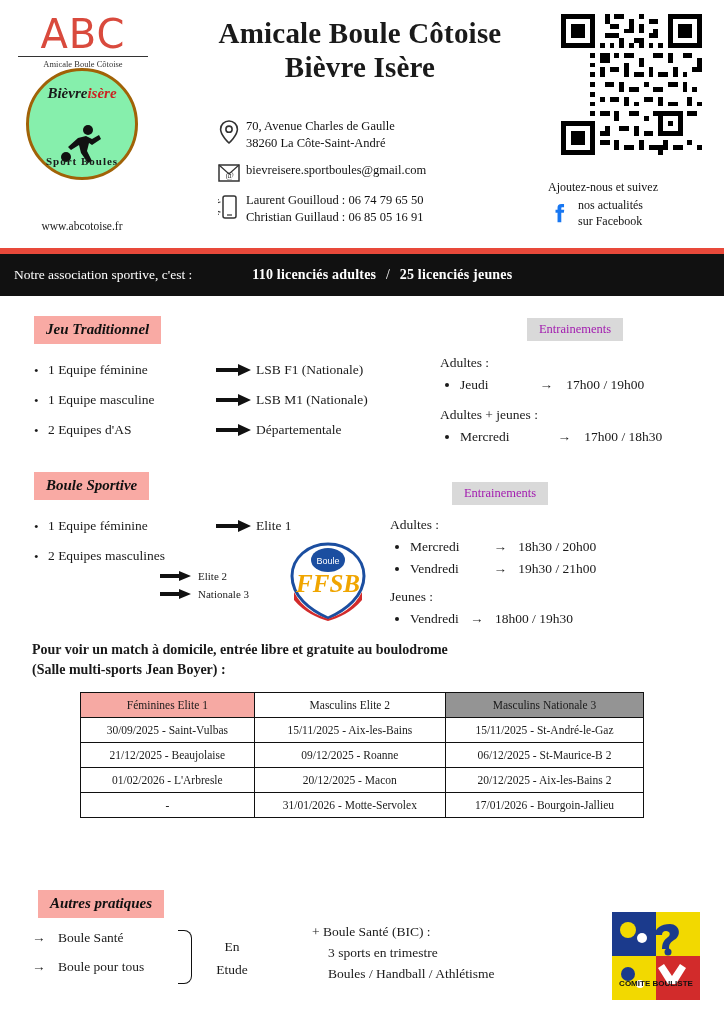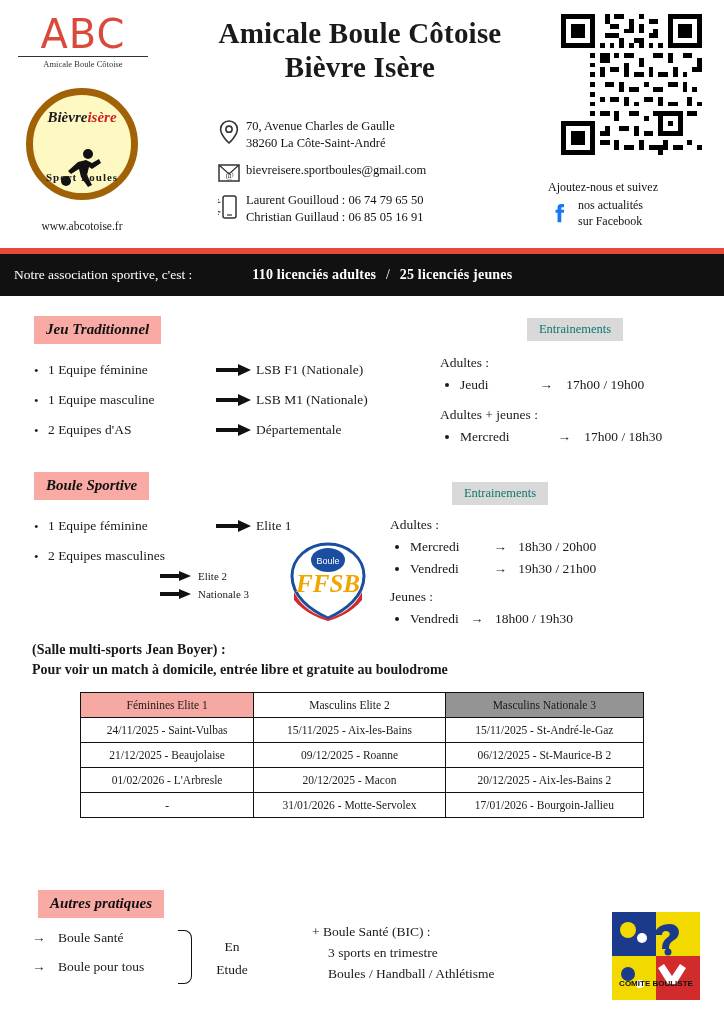--- a/index.html
+++ b/index.html
@@ -20,23 +20,23 @@
   .logo-abc .abc-text {
     font-family:"DejaVu Sans", sans-serif;
     font-weight:normal; font-size:40px; letter-spacing:1px; color:#d94a3d;
     line-height:1;
   }
   .logo-abc .abc-sub {
     font-family:"Liberation Serif", serif;
     font-size:8.5px; color:#333; border-top:1px solid #333; margin-top:2px; padding-top:2px;
   }
   .logo-bis {
-    position:absolute; left:26px; top:88px; width:112px; height:112px;
-    border:7px solid #a16207; border-radius:50%;
-    background:#fef9c3;
+    position:absolute; left:26px; top:68px; width:112px; height:112px;
+    border:3px solid #a16207; border-radius:50%;
+    background:#86efac;
   }
   .logo-bis .bis-top {
     position:absolute; top:14px; left:0; right:0; text-align:center;
     font-family:"Liberation Serif", serif; font-style:italic; font-size:15px; font-weight:bold;
   }
   .logo-bis .bis-top .red { color:#cc2222; }
   .logo-bis .bis-bottom {
     position:absolute; bottom:10px; left:0; right:0; text-align:center;
     font-family:"Liberation Serif", serif; font-size:11px; font-weight:bold; letter-spacing:1px;
   }
@@ -77,21 +77,21 @@
   .band .right { margin-left:60px; font-size:14px; font-weight:bold; letter-spacing:.2px;}
   .band .right .sep { font-weight:normal; padding:0 6px; }
 
   
   .pill {
     display:inline-block; background:#f9aaa4; color:#111;
     font-family:"Liberation Serif", serif; font-weight:bold; font-style:italic;
     font-size:15px; padding:5px 12px 6px 12px;
   }
   .greypill {
-    display:inline-block; background:#d9d9d9; color:#0f766e;
+    display:inline-block; background:#d9d9d9; color:#a21caf;
     font-family:"Liberation Serif", serif; font-size:12.5px; padding:4px 12px;
   }
 
   
   .sec-trad { position:absolute; left:34px; top:316px; width:420px; }
   .bullets { margin:18px 0 0 0; padding:0; list-style:none; }
   .bullets li { display:flex; align-items:center; margin-bottom:14px; font-size:13.5px; }
   .bullets li .dot {
     width:14px; flex:0 0 14px; font-size:13px; line-height:1;
   }
@@ -495,35 +495,35 @@
     <ul>
       <li>
         <span class="day" style="min-width:0;">Vendredi</span>
         <span class="ar">→</span>
         <span>18h00 / 19h30</span>
       </li>
     </ul>
   </div>
 
   <div class="matchnote">
+    <div>Pour voir un match à domicile, entrée libre et gratuite au boulodrome</div>
     <div>(Salle multi-sports Jean Boyer) :</div>
-    <div>Pour voir un match à domicile, entrée libre et gratuite au boulodrome</div>
   </div>
 
   <table class="tbl">
     <thead>
       <tr>
         <th class="c1">Féminines Elite 1</th>
         <th class="c2">Masculins Elite 2</th>
         <th class="c3">Masculins Nationale 3</th>
       </tr>
     </thead>
     <tbody>
       <tr>
-        <td>24/11/2025 - Saint-Vulbas</td>
+        <td>30/09/2025 - Saint-Vulbas</td>
         <td>15/11/2025 - Aix-les-Bains</td>
         <td>15/11/2025 - St-André-le-Gaz</td>
       </tr>
       <tr>
         <td>21/12/2025 - Beaujolaise</td>
         <td>09/12/2025 - Roanne</td>
         <td>06/12/2025 - St-Maurice-B 2</td>
       </tr>
       <tr>
         <td>01/02/2026 - L'Arbresle</td>

